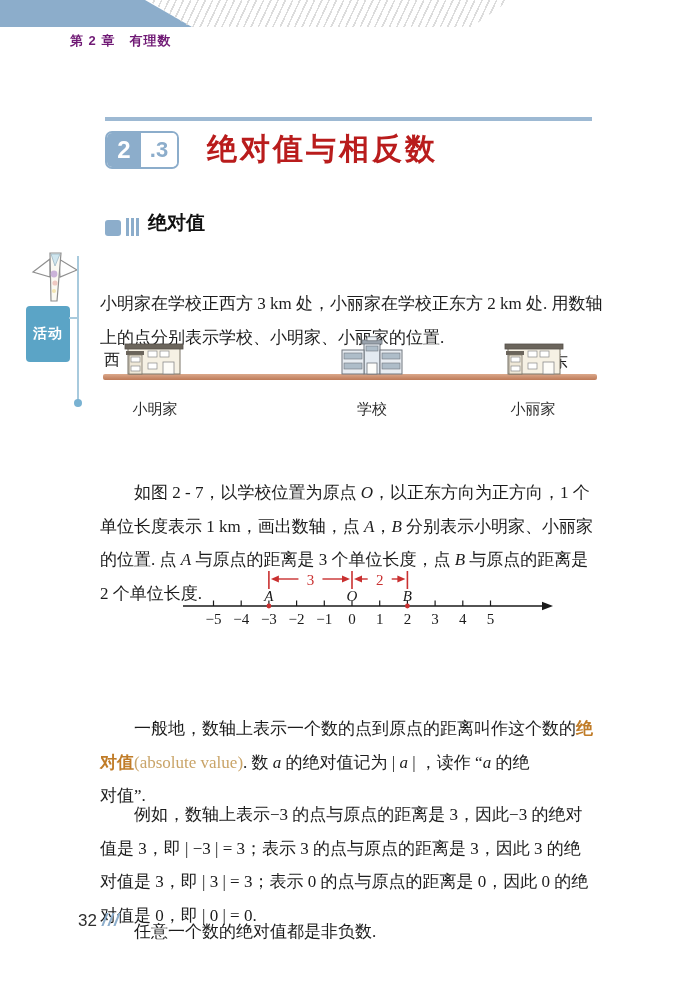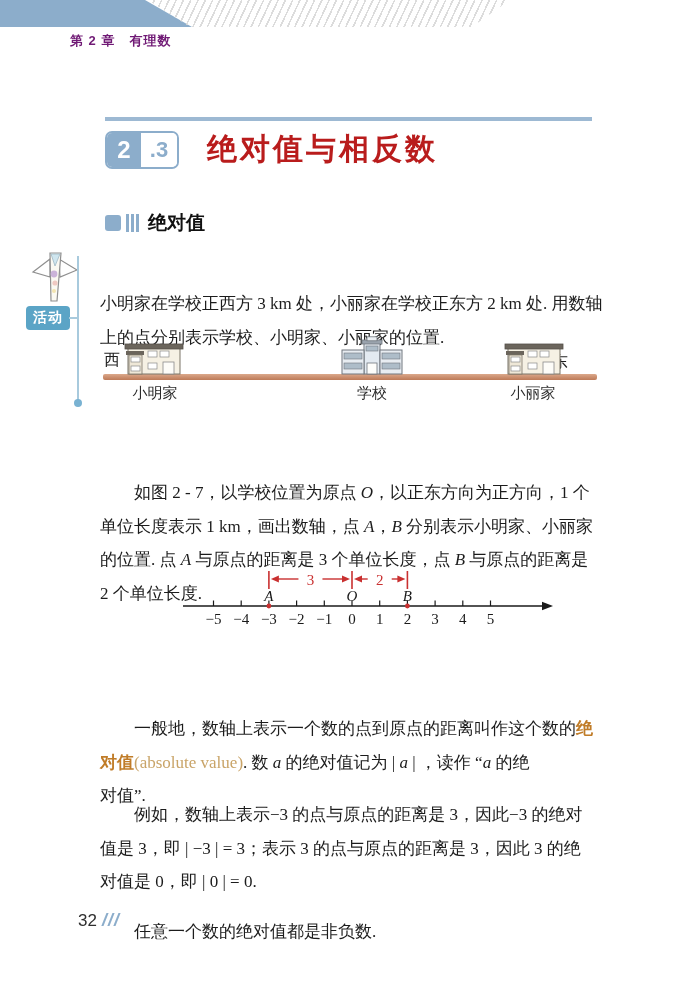--- a/index.html
+++ b/index.html
@@ -18,51 +18,51 @@
   .title-rule{position:absolute;left:105px;top:117px;width:487px;height:4px;background:#9db9d3;}
   .title-row{position:absolute;left:105px;top:129px;display:flex;align-items:center;}
   .num-box{display:flex;border:2px solid #8cadcb;border-radius:7px;overflow:hidden;height:34px;}
   .num-left{width:34px;background:#8cadcb;color:#fff;font-size:24px;font-weight:bold;
             display:flex;align-items:center;justify-content:center;}
   .num-right{width:36px;background:#fff;color:#8cadcb;font-size:22px;font-weight:bold;
              display:flex;align-items:center;justify-content:center;}
   .sec-title{margin-left:28px;font-size:30px;font-weight:900;letter-spacing:3px;color:#b91c1c;}
 
   
-  .subsec{position:absolute;left:105px;top:210px;display:flex;align-items:center;}
+  .subsec{position:absolute;left:105px;top:210px;display:flex;align-items:flex-end;}
   .subsec .sq{width:16px;height:16px;background:#8cadcb;border-radius:3px;}
   .subsec .bars{display:flex;margin-left:3px;}
   .subsec .bars i{display:block;width:3px;height:18px;background:#8cadcb;margin-left:2px;}
   .subsec .txt{margin-left:9px;font-size:19px;font-weight:bold;color:#111;}
 
   
   .act-illu{position:absolute;left:30px;top:250px;}
   .act-label{position:absolute;left:26px;top:306px;background:#5ba4c6;color:#fff;
-             font-size:14px;font-weight:bold;padding:3px 7px;border-radius:4px;letter-spacing:1px;}
+             font-size:14px;font-weight:bold;padding:19px 7px;border-radius:4px;letter-spacing:1px;}
   .act-conn{position:absolute;left:69px;top:317px;width:9px;height:2px;background:#a8cadd;}
   .act-vline{position:absolute;left:77px;top:256px;width:2px;height:146px;background:#a8cadd;}
   .act-dot{position:absolute;left:74px;top:399px;width:8px;height:8px;border-radius:50%;background:#79b2d2;}
 
   
   .para{position:absolute;left:100px;width:506px;font-family:"Liberation Serif",serif;
         font-size:17px;color:#1c1c1c;margin-top:36px;}
   .tline{height:33.5px;line-height:33.5px;white-space:nowrap;}
   .ind{display:inline-block;width:34px;}
   .it{font-style:italic;font-family:"Liberation Serif",serif;}
   .hl{color:#c07c28;font-weight:bold;}
   .en{color:#c9a468;}
 
   
   .road-wrap{position:absolute;left:100px;top:336px;width:500px;height:70px;}
   .road-bar{position:absolute;left:3px;top:38px;width:494px;height:6px;border-radius:2px;
             background:linear-gradient(180deg,#dba88b,#bd7a58);}
   .road-west{position:absolute;left:4px;top:14px;font-family:"Liberation Serif",serif;font-size:16px;}
   .road-east{position:absolute;left:452px;top:16px;font-family:"Liberation Serif",serif;font-size:16px;}
   .bldg{position:absolute;}
-  .road-lab{position:absolute;top:48px;font-size:15px;color:#2b2b2b;text-align:center;}
+  .road-lab{position:absolute;top:64px;font-size:15px;color:#2b2b2b;text-align:center;}
 
   
   .numline-wrap{position:absolute;left:145px;top:562px;width:430px;height:80px;}
   .fig-caption{position:absolute;left:145px;top:638px;width:430px;text-align:center;
                font-family:"Liberation Serif",serif;font-weight:bold;font-size:16px;color:#111;}
   .ticklab{font:15px "Liberation Serif",serif;fill:#1a1a1a;}
   .ptlab{font:italic 15px "Liberation Serif",serif;fill:#1a1a1a;}
 
   
   .footer{position:absolute;left:78px;top:910px;display:flex;align-items:center;}
@@ -222,20 +222,21 @@
 
   <div class="para" style="top:676px">
       <div class="tline"><span class="ind"></span><span>一般地，数轴上表示一个数的点到原点的距离叫作这个数的</span><span class="hl">绝</span></div>
       <div class="tline"><span class="hl">对值</span><span class="en">(absolute value)</span><span>. 数 </span><span class="it">a</span><span> 的绝对值记为 | </span><span class="it">a</span><span> | ，读作 “</span><span class="it">a</span><span> 的绝</span></div>
       <div class="tline"><span>对值”.</span></div>
     </div>
 
   <div class="para" style="top:762px">
       <div class="tline"><span class="ind"></span><span>例如，数轴上表示−3 的点与原点的距离是 3，因此−3 的绝对</span></div>
       <div class="tline"><span>值是 3，即 | −3 | = 3；表示 3 的点与原点的距离是 3，因此 3 的绝</span></div>
+      <div class="tline"><span>对值是 3，即 | 3 | = 3；表示 0 的点与原点的距离是 0，因此 0 的绝</span></div>
       <div class="tline"><span>对值是 0，即 | 0 | = 0.</span></div>
     </div>
 
   <div class="para" style="top:879px">
       <div class="tline"><span class="ind"></span><span>任意一个数的绝对值都是非负数.</span></div>
     </div>
 
   <div class="footer">
     <span class="pg">32</span>
     <span class="sl">///</span>

